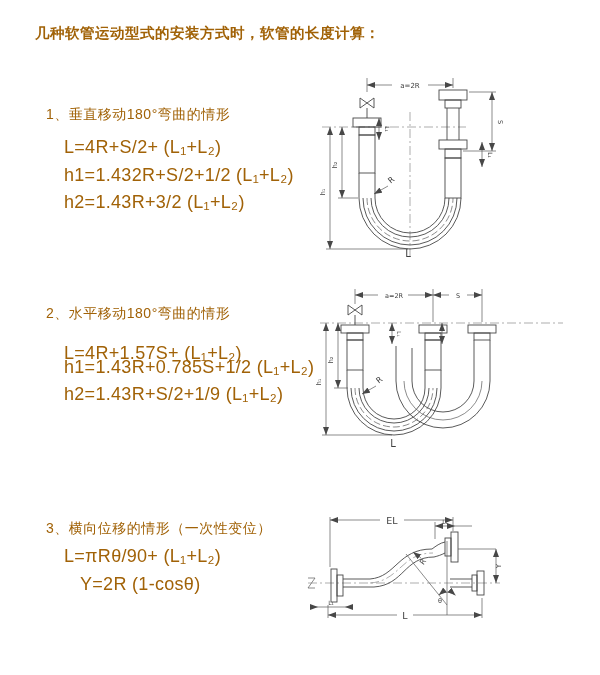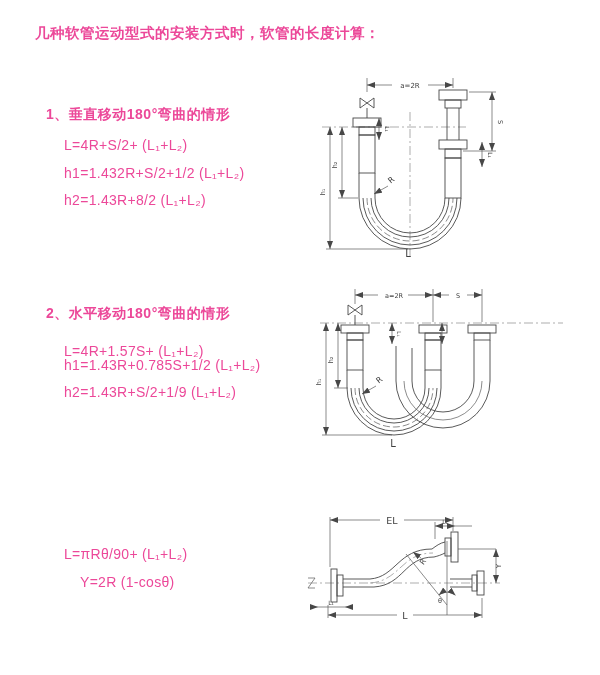--- a/index.html
+++ b/index.html
@@ -1,45 +1,46 @@
 <!DOCTYPE html>
 <html><head>
 <meta charset="utf-8">
 <style>
   html,body{margin:0;padding:0;background:#ffffff;}
   .page{position:relative;width:600px;height:675px;background:#ffffff;overflow:hidden;
-        font-family:"Liberation Sans","DejaVu Sans",sans-serif;color:#ec4899;}
+        font-family:"Liberation Sans","DejaVu Sans",sans-serif;color:#a16207;}
   .abs{position:absolute;margin:0;white-space:nowrap;}
   .title{left:35px;top:24px;font-size:14.5px;font-weight:600;letter-spacing:.5px;}
-  .heading{font-size:14px;font-weight:700;letter-spacing:.5px;text-align:right;}
-  .formula{font-size:14px;font-weight:500;letter-spacing:.3px;}
+  .heading{font-size:14px;font-weight:400;letter-spacing:.5px;text-align:right;}
+  .formula{font-size:18px;font-weight:500;letter-spacing:.3px;}
   svg{position:absolute;overflow:visible;}
   svg text{font-family:"DejaVu Sans","Liberation Sans",sans-serif;fill:#3f3f3f;stroke:none;}
   .ln{stroke:#474747;stroke-width:.9;fill:none;}
   .thin{stroke:#5a5a5a;stroke-width:.7;fill:none;}
   .cl{stroke:#8a8a8a;stroke-width:.7;fill:none;stroke-dasharray:9 3 2 3;}
   .braidline{stroke:#666;stroke-width:.45;}
 </style>
 </head>
 <body>
 
 <div class="page">
 
   <p class="abs title">几种软管运动型式的安装方式时，软管的长度计算：</p>
 
   <p class="abs heading" style="left:46px;top:106px">1、垂直移动180°弯曲的情形</p>
   <p class="abs formula" style="left:64px;top:137px">L=4R+S/2+ (L₁+L₂)</p>
   <p class="abs formula" style="left:64px;top:165px">h1=1.432R+S/2+1/2 (L₁+L₂)</p>
-  <p class="abs formula" style="left:64px;top:192px">h2=1.43R+8/2 (L₁+L₂)</p>
+  <p class="abs formula" style="left:64px;top:192px">h2=1.43R+3/2 (L₁+L₂)</p>
 
   <p class="abs heading" style="left:46px;top:305px">2、水平移动180°弯曲的情形</p>
   <p class="abs formula" style="left:64px;top:343px">L=4R+1.57S+ (L₁+L₂)</p>
   <p class="abs formula" style="left:64px;top:357px">h1=1.43R+0.785S+1/2 (L₁+L₂)</p>
   <p class="abs formula" style="left:64px;top:384px">h2=1.43R+S/2+1/9 (L₁+L₂)</p>
 
+  <p class="abs heading" style="left:46px;top:520px">3、横向位移的情形（一次性变位）</p>
   <p class="abs formula" style="left:64px;top:546px">L=πRθ/90+ (L₁+L₂)</p>
   <p class="abs formula" style="left:80px;top:574px">Y=2R (1-cosθ)</p>
 
   <svg style="left:308px;top:70px" width="292" height="195" viewBox="0 0 292 195">
     <defs>
       <pattern id="braid1" width="4" height="4" patternUnits="userSpaceOnUse">
         <path class="braidline" d="M0,4 L4,0 M0,0 L4,4"></path>
       </pattern>
       <marker id="ar1" markerUnits="userSpaceOnUse" markerWidth="9" markerHeight="7" refX="8" refY="3" orient="auto-start-reverse">
         <path d="M0,0 L8,3 L0,6 Z" fill="#474747"></path>

